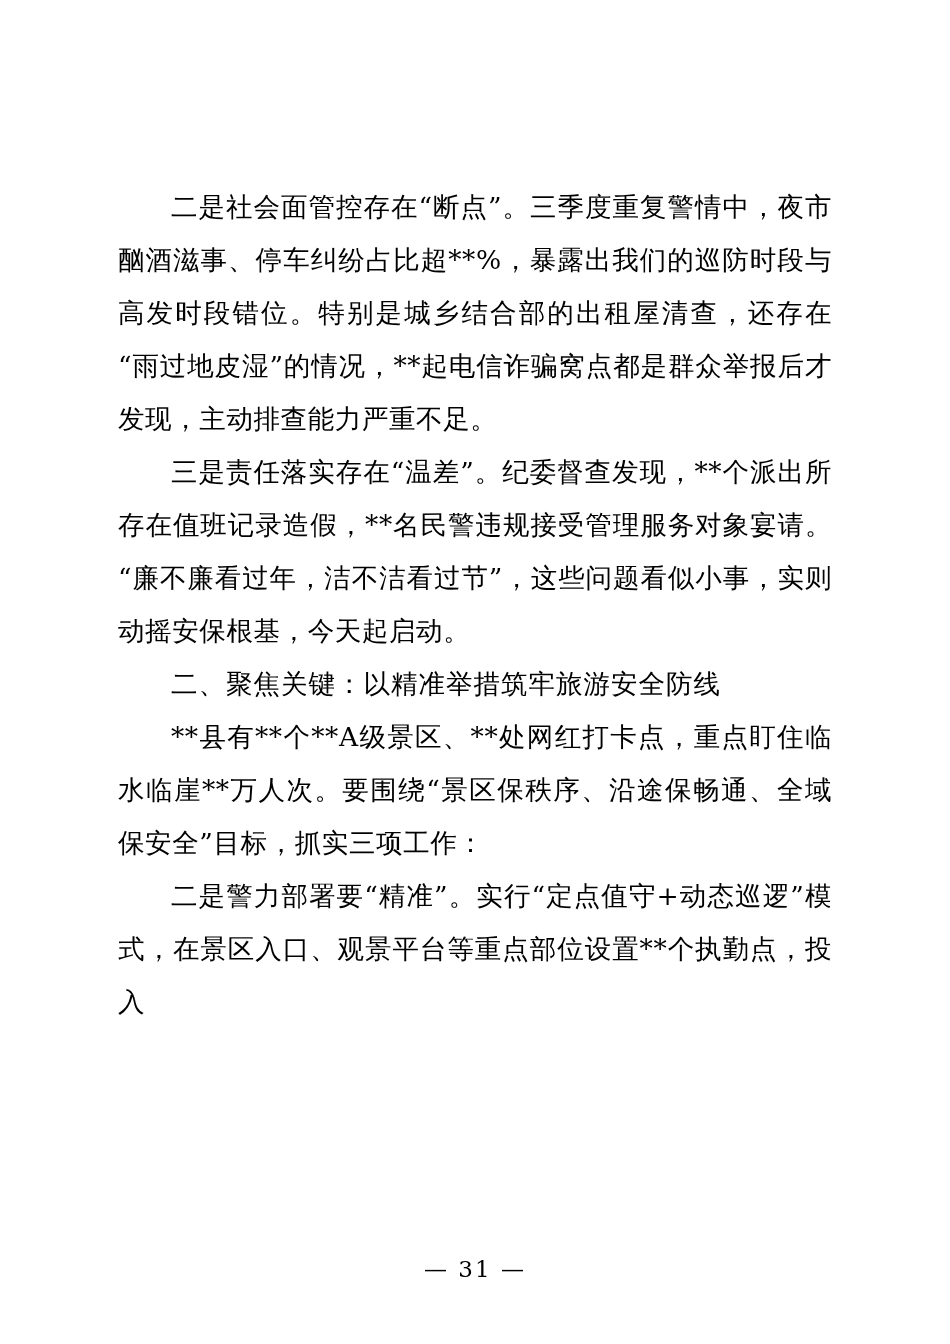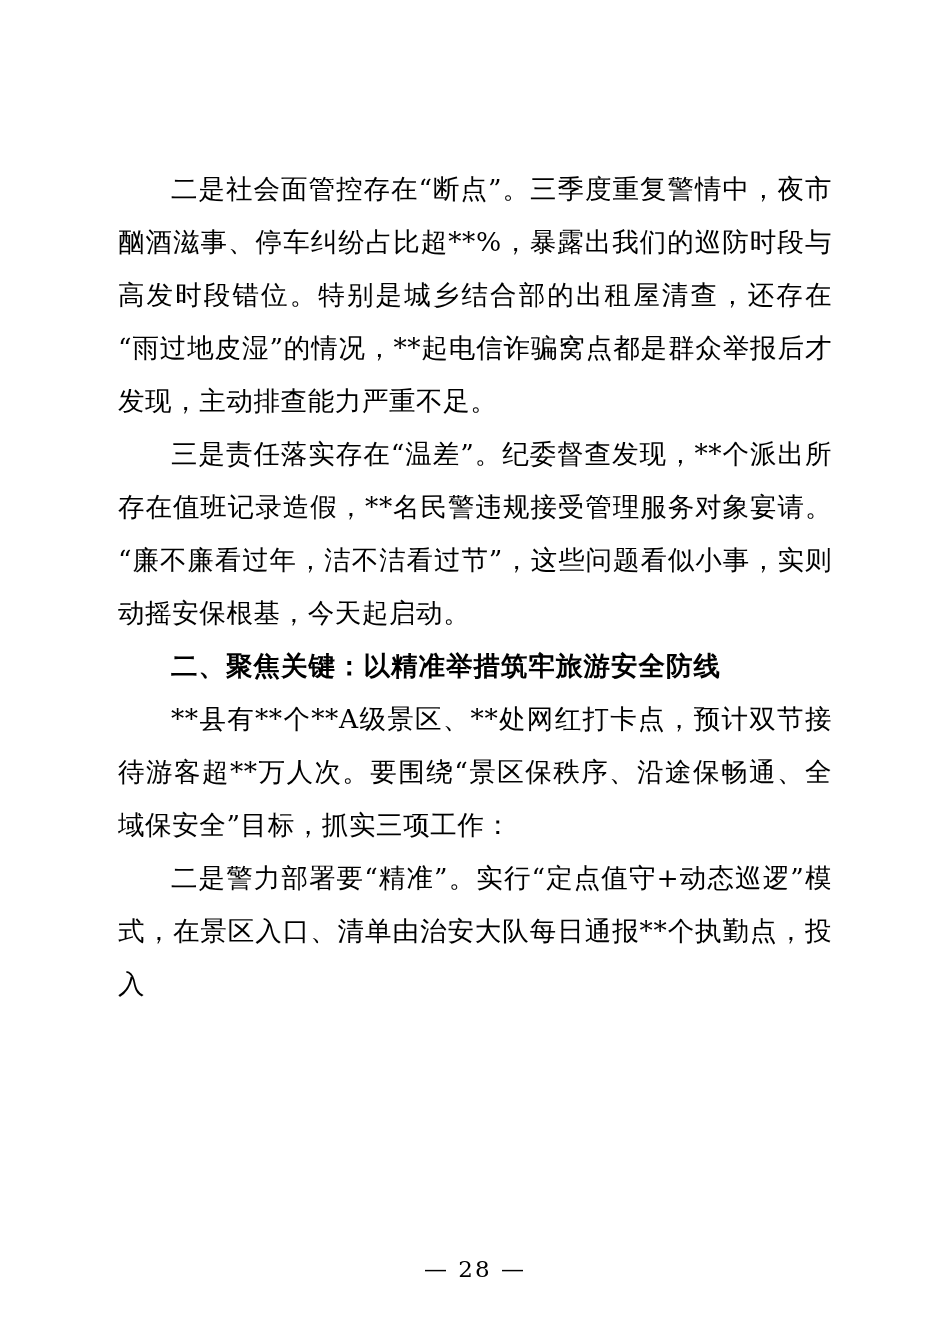--- a/index.html
+++ b/index.html
@@ -12,36 +12,36 @@
     height: 1344px;
     position: relative;
     background: #ffffff;
     box-sizing: border-box;
     overflow: hidden;
     font-family: "DejaVu Serif", "Liberation Serif", serif;
   }
   .content {
     position: absolute;
     left: 118px;
-    top: 162px;
+    top: 180px;
     width: 714px;
   }
   .para {
     font-size: 26.5px;
     line-height: 53px;
     color: #000000;
     text-align: justify;
     text-justify: inter-ideograph;
     margin: 0 0 0 0;
     text-indent: 2em;
     letter-spacing: 0.6px;
     font-weight: 400;
   }
   .para.heading {
-    font-weight: bold;
+    font-weight: normal;
     letter-spacing: 1px;
   }
   .footer {
     position: absolute;
     left: 0;
     right: 0;
     bottom: 62px;
     text-align: center;
     font-size: 23px;
     color: #000000;
@@ -50,17 +50,17 @@
   }
 </style>
 </head>
 <body>
 
 <div class="page">
   <div class="content">
     <p class="para">二是社会面管控存在“断点”。三季度重复警情中，夜市酗酒滋事、停车纠纷占比超**%，暴露出我们的巡防时段与高发时段错位。特别是城乡结合部的出租屋清查，还存在“雨过地皮湿”的情况，**起电信诈骗窝点都是群众举报后才发现，主动排查能力严重不足。</p>
     <p class="para">三是责任落实存在“温差”。纪委督查发现，**个派出所存在值班记录造假，**名民警违规接受管理服务对象宴请。“廉不廉看过年，洁不洁看过节”，这些问题看似小事，实则动摇安保根基，今天起启动。</p>
     <p class="para heading">二、聚焦关键：以精准举措筑牢旅游安全防线</p>
-    <p class="para">**县有**个**A级景区、**处网红打卡点，预计双节接待游客超**万人次。要围绕“景区保秩序、沿途保畅通、全域保安全”目标，抓实三项工作：</p>
-    <p class="para">二是警力部署要“精准”。实行“定点值守+动态巡逻”模式，在景区入口、清单由治安大队每日通报**个执勤点，投入</p>
+    <p class="para">**县有**个**A级景区、**处网红打卡点，重点盯住临水临崖**万人次。要围绕“景区保秩序、沿途保畅通、全域保安全”目标，抓实三项工作：</p>
+    <p class="para">二是警力部署要“精准”。实行“定点值守+动态巡逻”模式，在景区入口、观景平台等重点部位设置**个执勤点，投入</p>
   </div>
-  <div class="footer">— 28 —</div>
+  <div class="footer">— 31 —</div>
 </div>
 
 </body></html>

